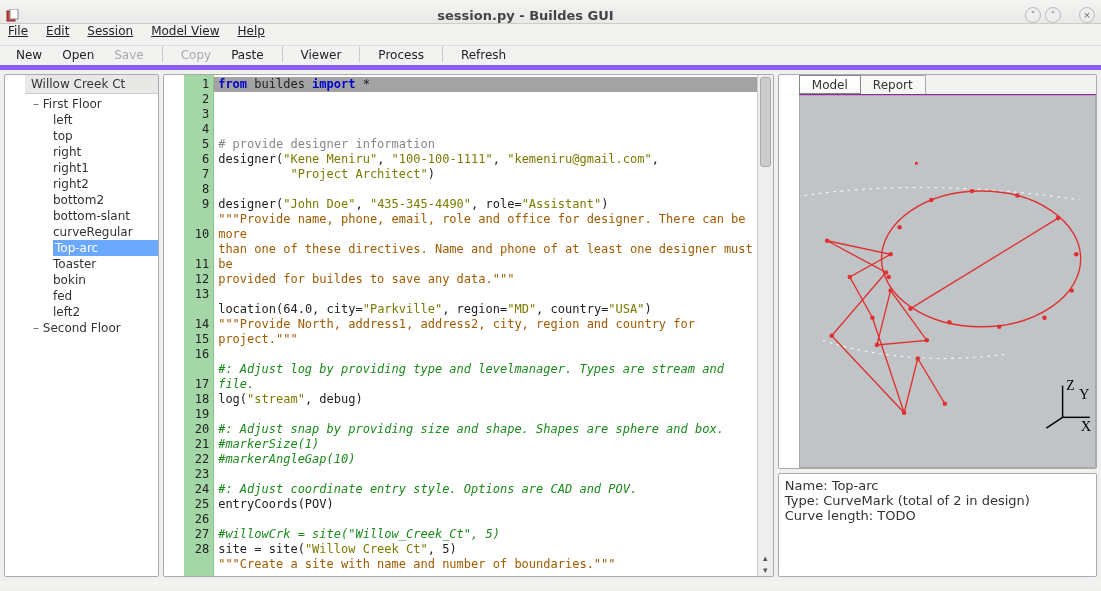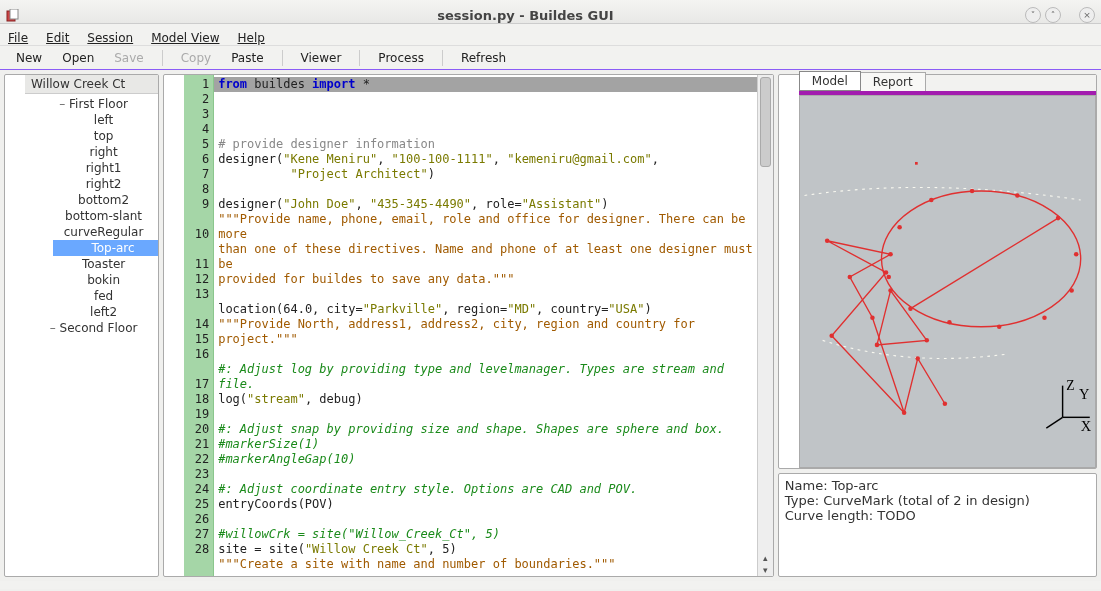--- a/index.html
+++ b/index.html
@@ -27,35 +27,34 @@
 .titlebar .winbtns { display: flex; gap: 4px; }
 .titlebar .winbtn {
   width: 16px; height: 16px; border-radius: 50%;
   background: #eee; border: 1px solid #bbb;
   display: flex; align-items: center; justify-content: center;
   font-size: 9px; color: #666;
 }
 .menubar {
   height: 22px;
   display: flex;
-  align-items: flex-end;
+  align-items: flex-start;
   padding: 0 8px;
   gap: 18px;
   border-bottom: 1px solid #ddd;
   background: #f2f2f0;
 }
 .menubar .menuitem { color: #222; }
 .menubar .menuitem .ul { text-decoration: underline; }
 .toolbar {
   height: 24px;
   display: flex;
-  align-items: center;
   padding: 0 8px;
   gap: 4px;
-  border-bottom: 1px solid #8b5cf6;
+  border-bottom: 5px solid #8b5cf6;
   background: #f2f2f0;
 }
 .toolbar .tbtn { padding: 2px 8px; color: #222; }
 .toolbar .tbtn.disabled { color: #aaa; }
 .toolbar .sep { width: 1px; height: 16px; background: #ccc; margin: 0 6px; }
 .main {
   display: flex;
   height: calc(591px - 24px - 22px - 24px - 10px);
   padding: 4px;
   gap: 4px;
@@ -72,21 +71,21 @@
   overflow: hidden;
 }
 .tree-header {
   background: #e8e8e6;
   border-bottom: 1px solid #ccc;
   padding: 2px 6px;
   font-size: 12px;
   color: #333;
 }
 .tree-body { padding: 2px 0; font-size: 12px; }
-.tree-node { padding: 0 4px; white-space: nowrap; line-height: 16px; text-align: center; }
+.tree-node { padding: 0 4px; white-space: nowrap; line-height: 16px; }
 .tree-node.depth0 { padding-left: 8px; }
 .tree-node.depth1 { padding-left: 28px; }
 .tree-node.depth0::before { content: "– "; color: #666; }
 .tree-node.sel span {
   background: #6aa8ff;
   color: #fff;
   padding: 0 2px;
   display: inline-block;
   width: 120px;
 }
@@ -143,23 +142,22 @@
 .scrollbar .arrow.down { bottom: 0; }
 .right {
   width: 326px;
   display: flex;
   flex-direction: column;
   gap: 4px;
 }
 .tabs {
   height: 20px;
   display: flex;
-  align-items: flex-end;
   background: #f2f2f0;
-  border-bottom: 4px solid #a21caf;
+  border-bottom: 1px solid #a21caf;
 }
 .tab {
   padding: 2px 12px;
   border: 1px solid #aaa;
   border-bottom: none;
   background: #f8f8f6;
   margin-right: -1px;
   font-size: 12px;
 }
 .tab.active {

